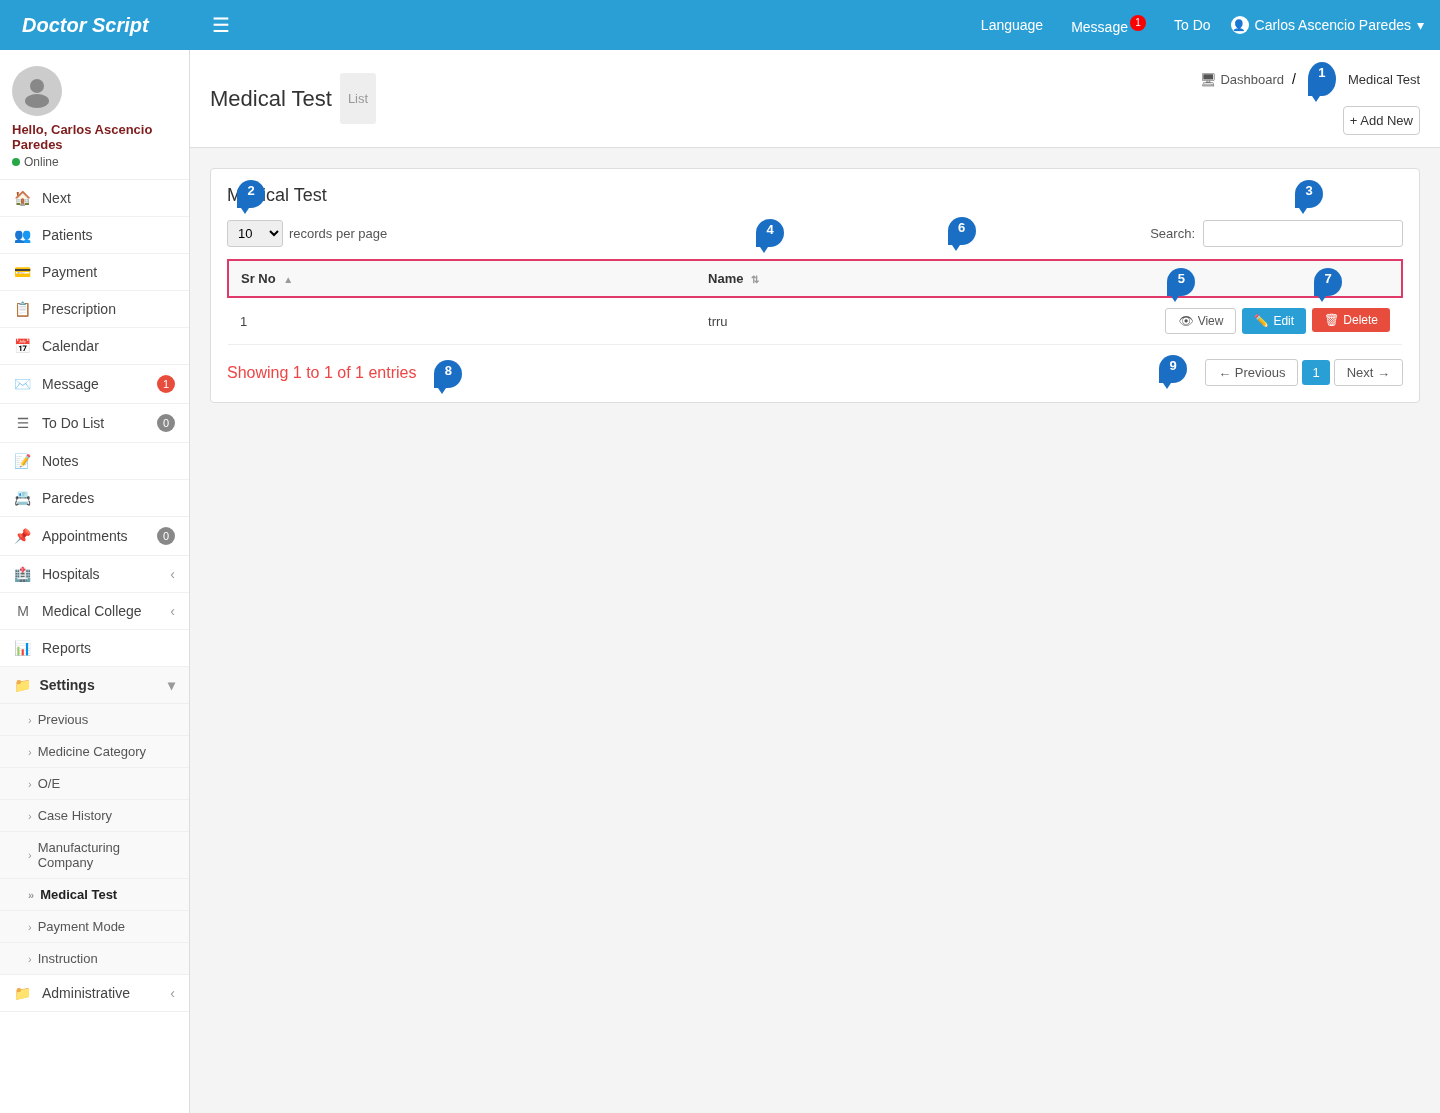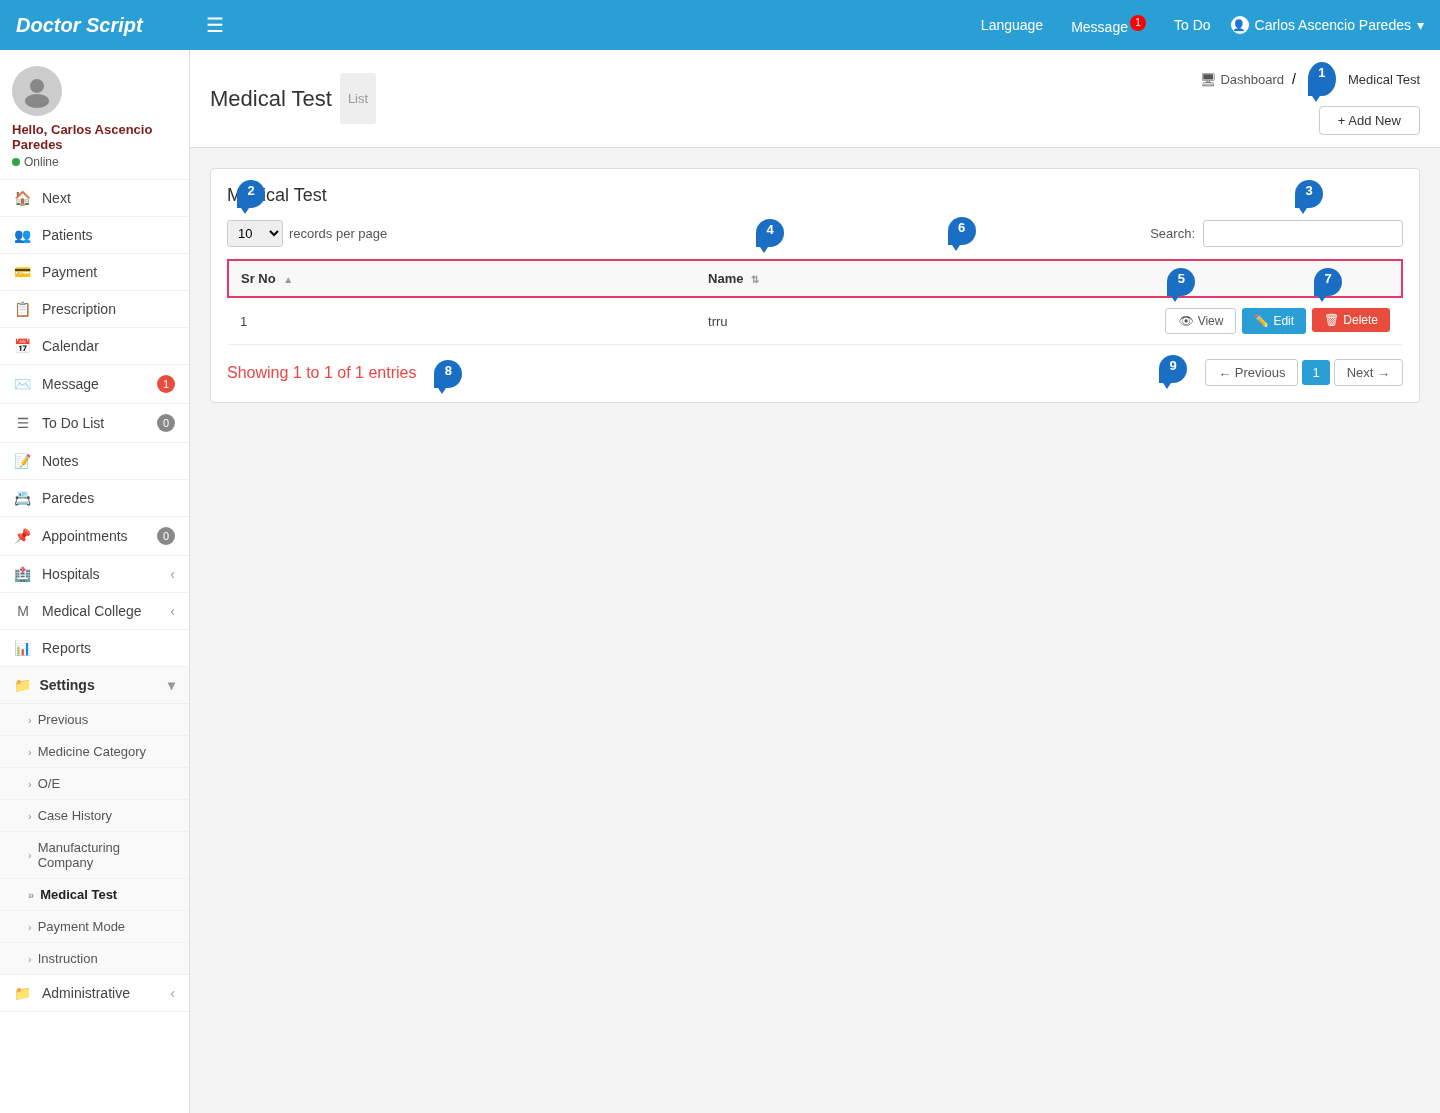--- a/index.html
+++ b/index.html
@@ -14,20 +14,21 @@
       padding: 0 16px;
       flex-shrink: 0;
     }
     .navbar-brand {
       color: #fff;
       font-size: 20px;
       font-style: italic;
       font-weight: bold;
       margin-right: 20px;
       flex: 0 0 170px;
+      margin-left: 6px;
     }
     .navbar-toggle {
       color: #fff;
       font-size: 20px;
       cursor: pointer;
       margin-right: auto;
     }
     .navbar-right {
       display: flex;
       align-items: center;
@@ -225,21 +226,21 @@
       align-items: center;
       gap: 4px;
     }
     .breadcrumb-current {
       font-size: 13px;
       color: #333;
     }
     .btn-add-new {
       background: #fff;
       border: 1px solid #ccc;
-      padding: 6px 18px;
+      padding: 6px 6px;
       border-radius: 4px;
       cursor: pointer;
       font-size: 13px;
       color: #333;
       margin-top: 6px;
       display: flex;
       align-items: center;
       gap: 4px;
     }
     .header-right { display: flex; flex-direction: column; align-items: flex-end; gap: 4px; }

